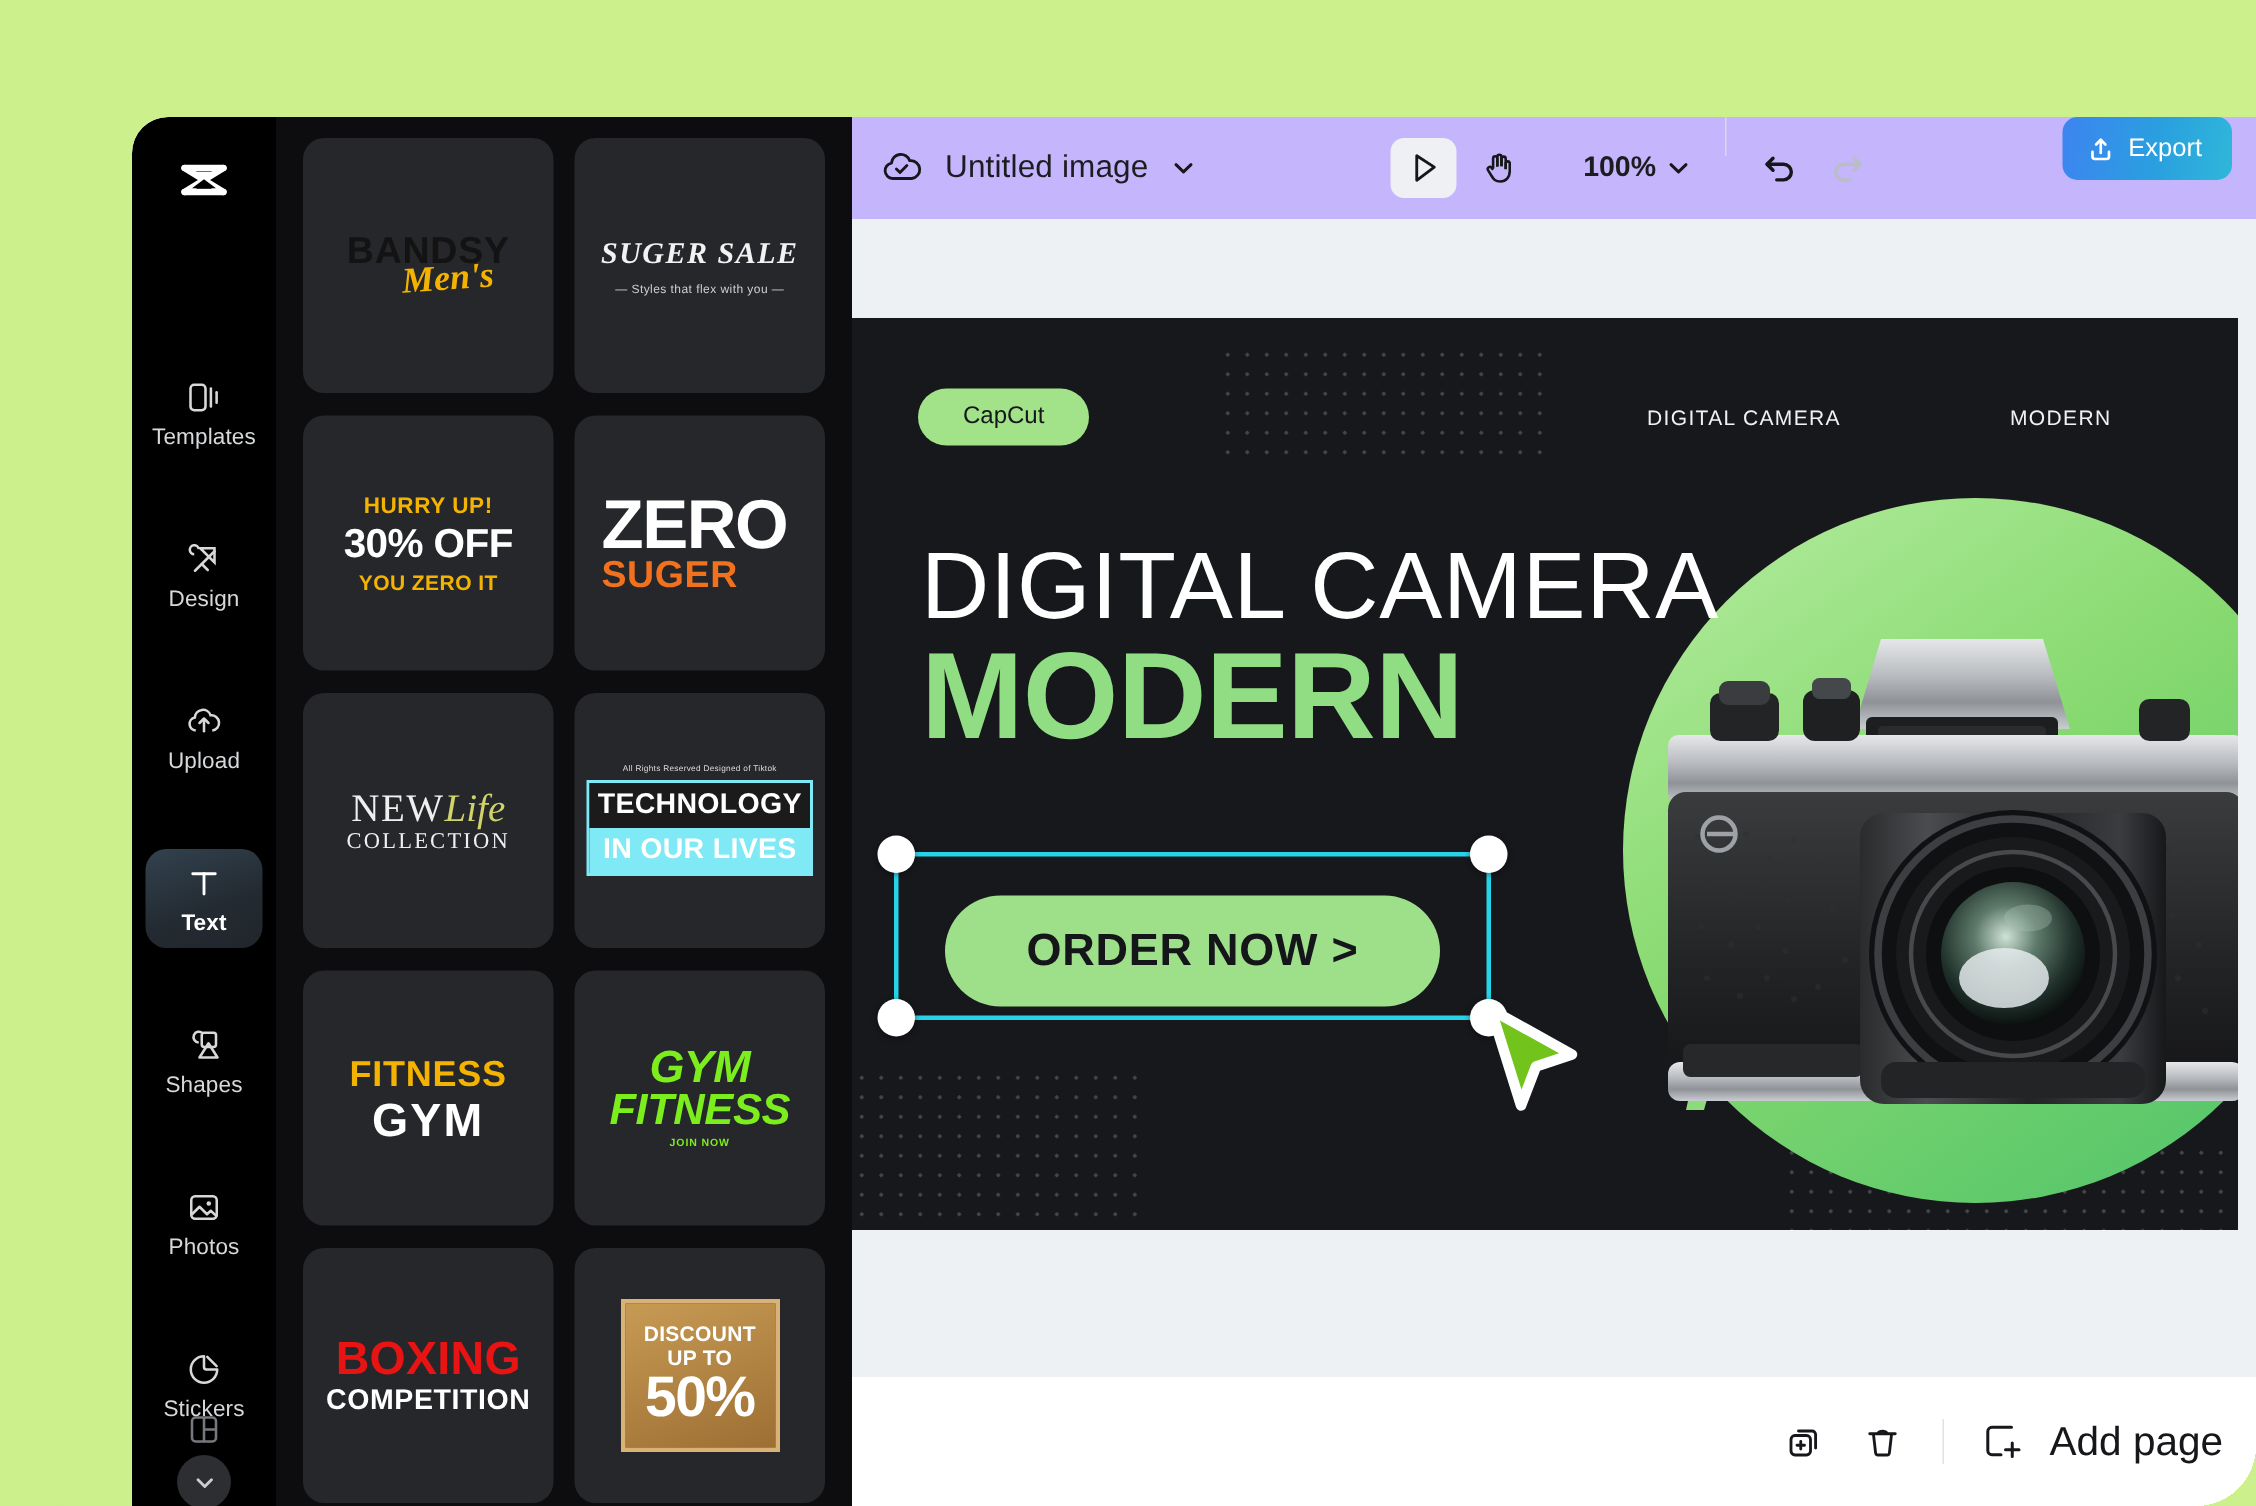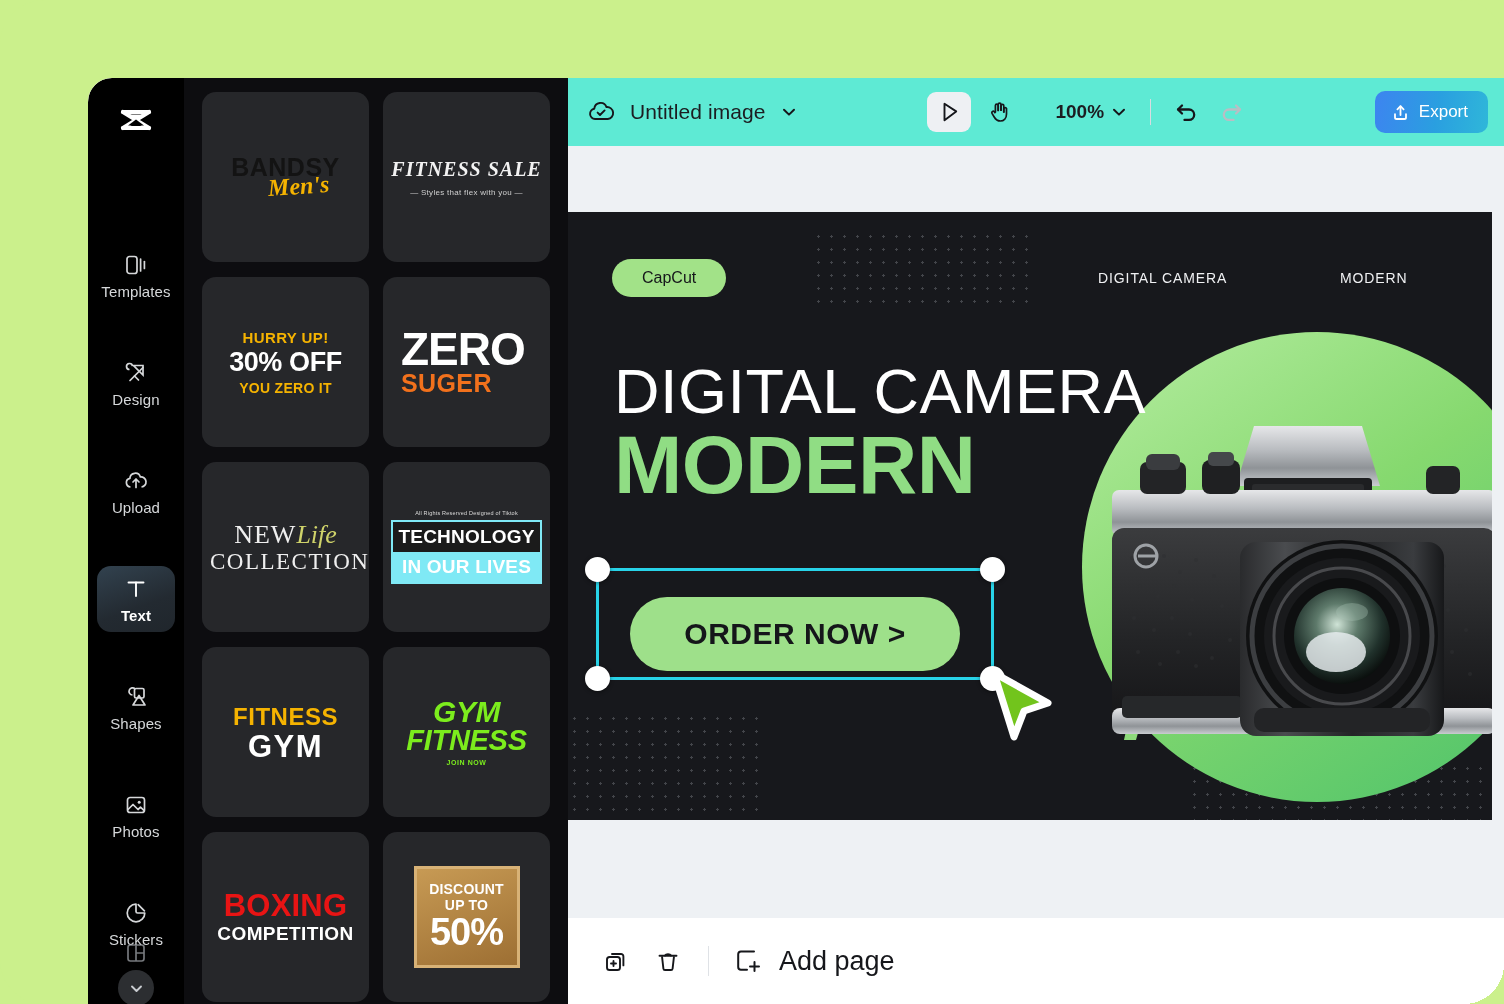--- a/index.html
+++ b/index.html
@@ -150,21 +150,21 @@
 
   .t-hurry  { font-size:15px; font-weight:800; color:#f5b301; letter-spacing:.4px; }
   .t-30     { font-size:27px; font-weight:800; color:#ffffff; letter-spacing:-.4px; margin-top:1px; }
   .t-need   { font-size:14px; font-weight:800; color:#f5b301; letter-spacing:.3px; margin-top:2px; }
 
   .t-zero   { font-size:46px; font-weight:800; color:#ffffff; letter-spacing:-1px; line-height:.95; }
   .t-suger  { font-size:25px; font-weight:800; color:#f2711c; letter-spacing:.4px; line-height:1; }
 
   .t-new    { font-family:"Liberation Serif",serif; font-size:26px; color:#efefef; letter-spacing:1px; }
   .t-life   { font-family:"Liberation Serif",serif; font-style:italic; font-size:26px; color:#cfd36a; }
-  .t-coll   { font-family:"Liberation Serif",serif; font-size:23px; color:#efefef; letter-spacing:1.5px; line-height:1.05; }
+  .t-coll   { font-family:"Liberation Serif",serif; font-size:15px; color:#efefef; letter-spacing:1.5px; line-height:1.05; }
 
   .t-tech-top { font-size:5.5px; color:#dcdcdc; letter-spacing:.2px; margin-bottom:4px; }
   .t-tech-box { border:2px solid #7fe9f5; }
   .t-tech-1 { background:#1b1b1b; color:#ffffff; font-size:19px; font-weight:800; letter-spacing:.2px; padding:4px 2px; }
   .t-tech-2 { background:#7fe9f5; color:#ffffff; font-size:19px; font-weight:800; letter-spacing:.2px; padding:4px 2px; }
 
   .t-fit1 { font-size:24px; font-weight:800; color:#f5b301; letter-spacing:.5px; }
   .t-fit2 { font-size:31px; font-weight:800; color:#ffffff; letter-spacing:1.5px; line-height:1; }
 
   .t-gym1 { font-size:30px; font-weight:800; font-style:italic; color:#7ced1d; letter-spacing:-.5px; line-height:.95; }
@@ -184,23 +184,22 @@
     display: flex;
     flex-direction: column;
     background: #eef1f4;
     position: relative;
   }
 
   
   #toolbar {
     height: 68px;
     flex: 0 0 68px;
-    background: #5eead4;
+    background: #c4b5fd;
     display: flex;
-    align-items: center;
     padding: 0 16px 0 18px;
     gap: 0;
   }
   #doc-title-group {
     display: flex; align-items: center; gap: 14px;
   }
   #doc-title {
     font-size: 21px;
     color: #1c1d21;
     letter-spacing: .1px;
@@ -371,20 +370,21 @@
 
   
   #bottom-bar {
     height: 86px;
     flex: 0 0 86px;
     background: #ffffff;
     display: flex;
     align-items: center;
     padding: 0 22px;
     gap: 0;
+    justify-content: flex-end;
   }
   .bb-btn {
     width: 52px; height: 52px;
     display: flex; align-items: center; justify-content: center;
     border-radius: 10px;
     cursor: pointer;
   }
   #bb-divider { width: 1px; height: 30px; background: #dfe2e6; margin: 0 22px 0 14px; }
   #add-page-btn {
     display: flex; align-items: center; gap: 14px;
@@ -520,21 +520,21 @@
 
       <div class="tpl-card">
         <div class="tpl-inner">
           <div class="t-bandsy-main">BANDSY</div>
           <div class="t-bandsy-sub">Men's</div>
         </div>
       </div>
 
       <div class="tpl-card">
         <div class="tpl-inner">
-          <div class="t-season-main">FITNESS SALE</div>
+          <div class="t-season-main">SUGER SALE</div>
           <div class="t-season-sub">— Styles that flex with you —</div>
         </div>
       </div>
 
       <div class="tpl-card">
         <div class="tpl-inner">
           <div class="t-hurry">HURRY UP!</div>
           <div class="t-30">30% OFF</div>
           <div class="t-need">YOU ZERO IT</div>
         </div>

